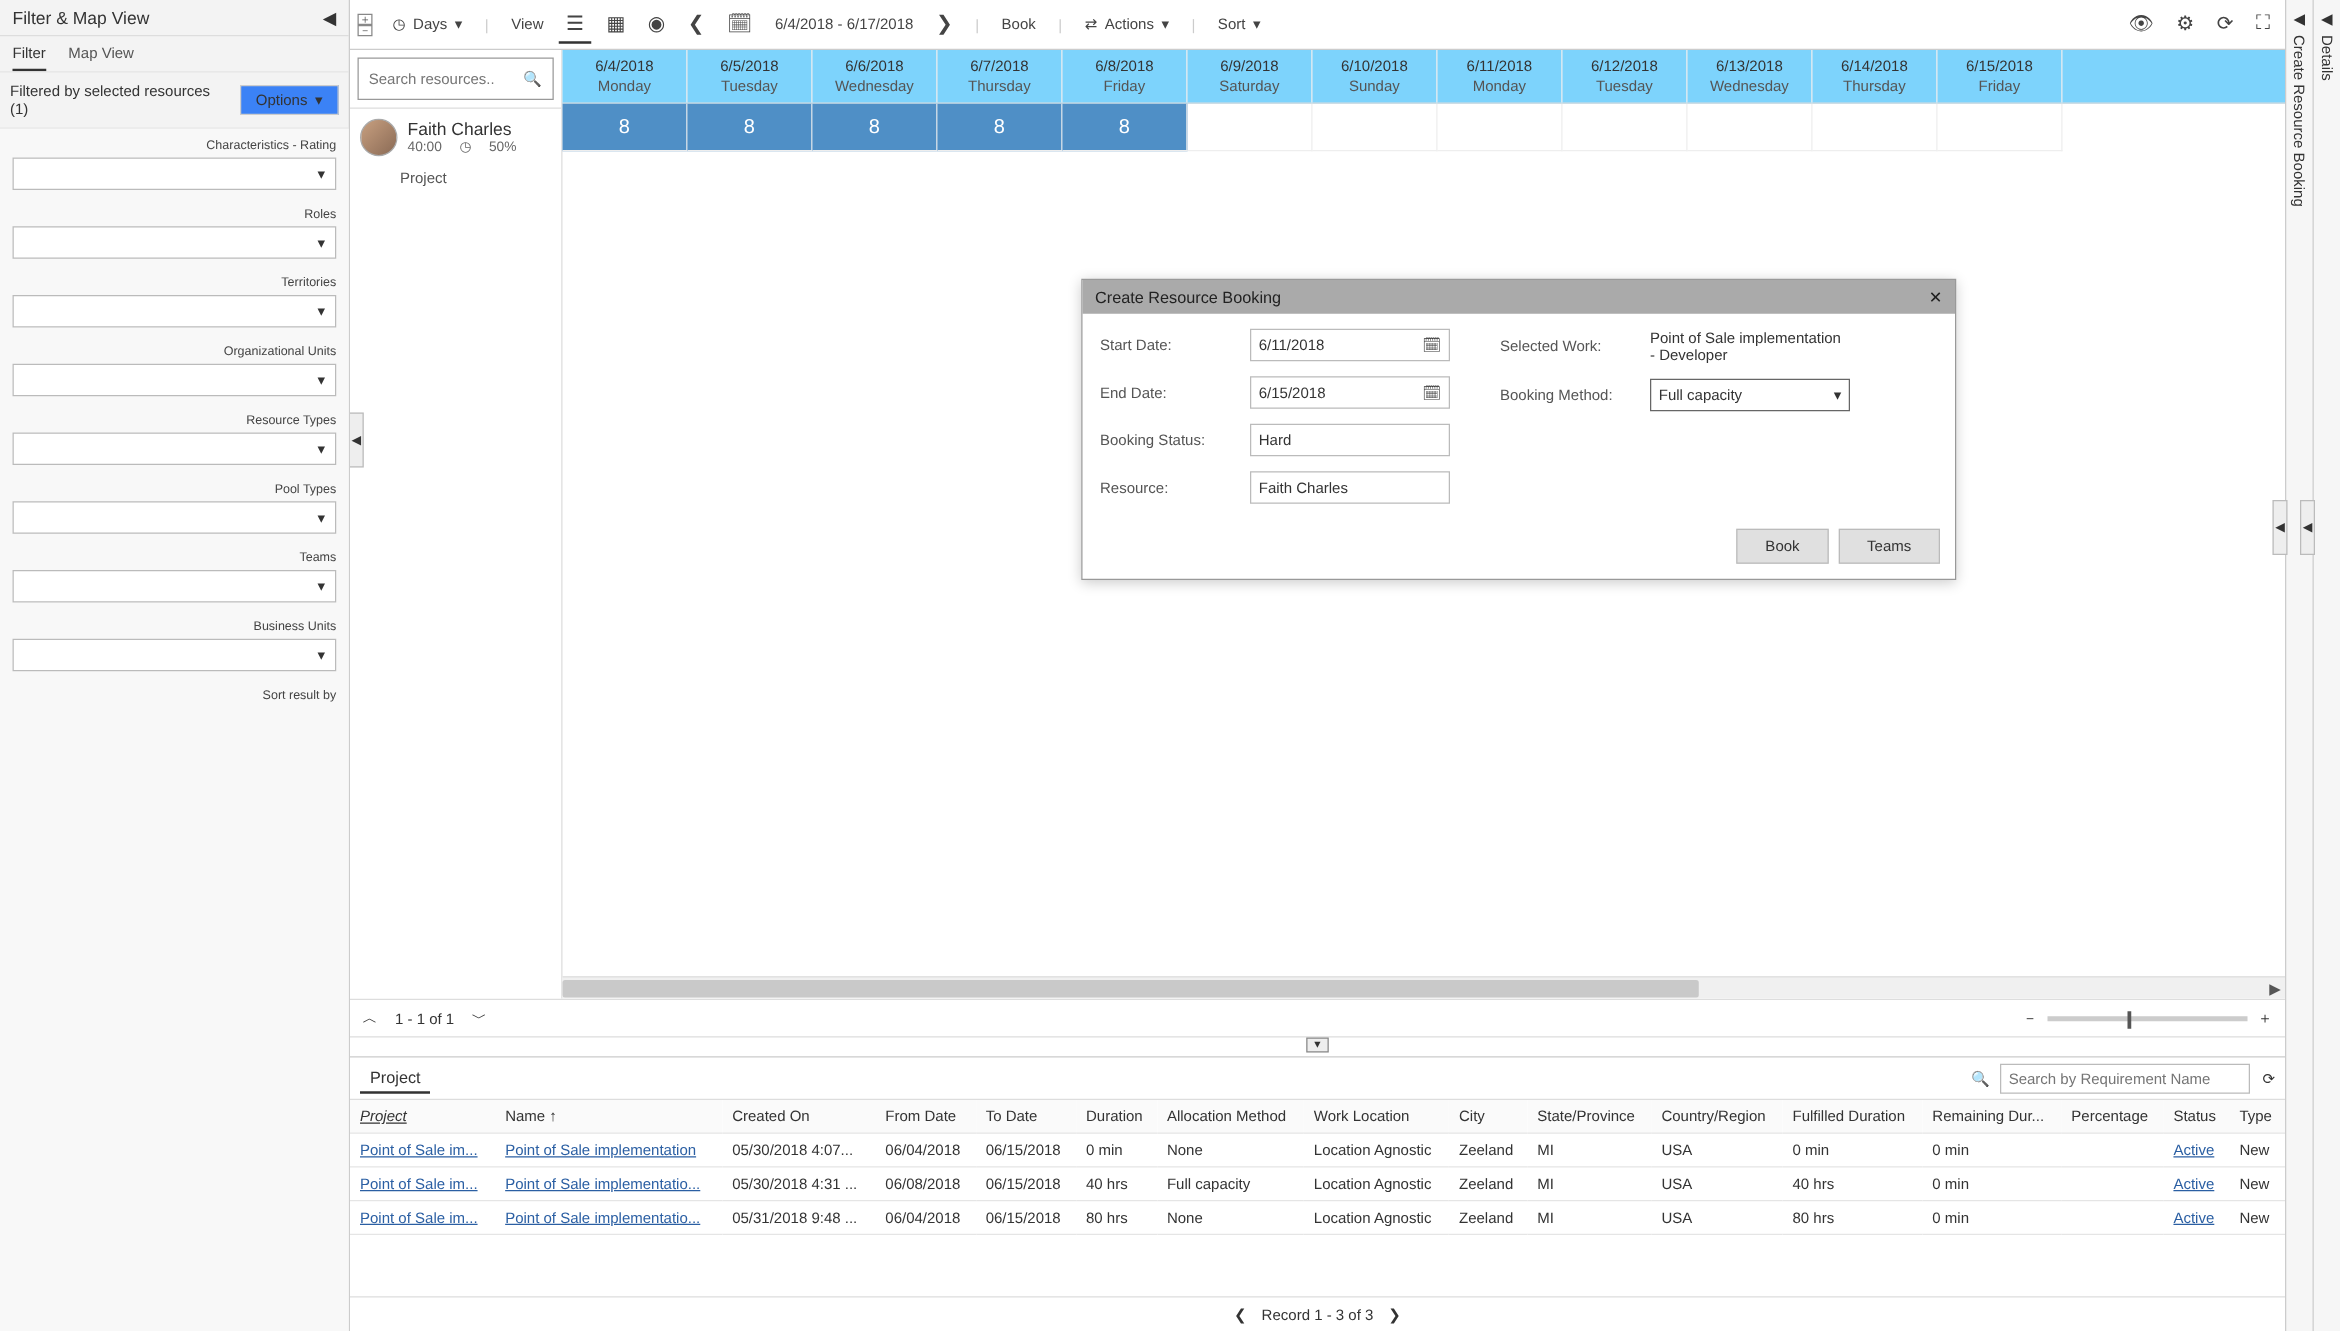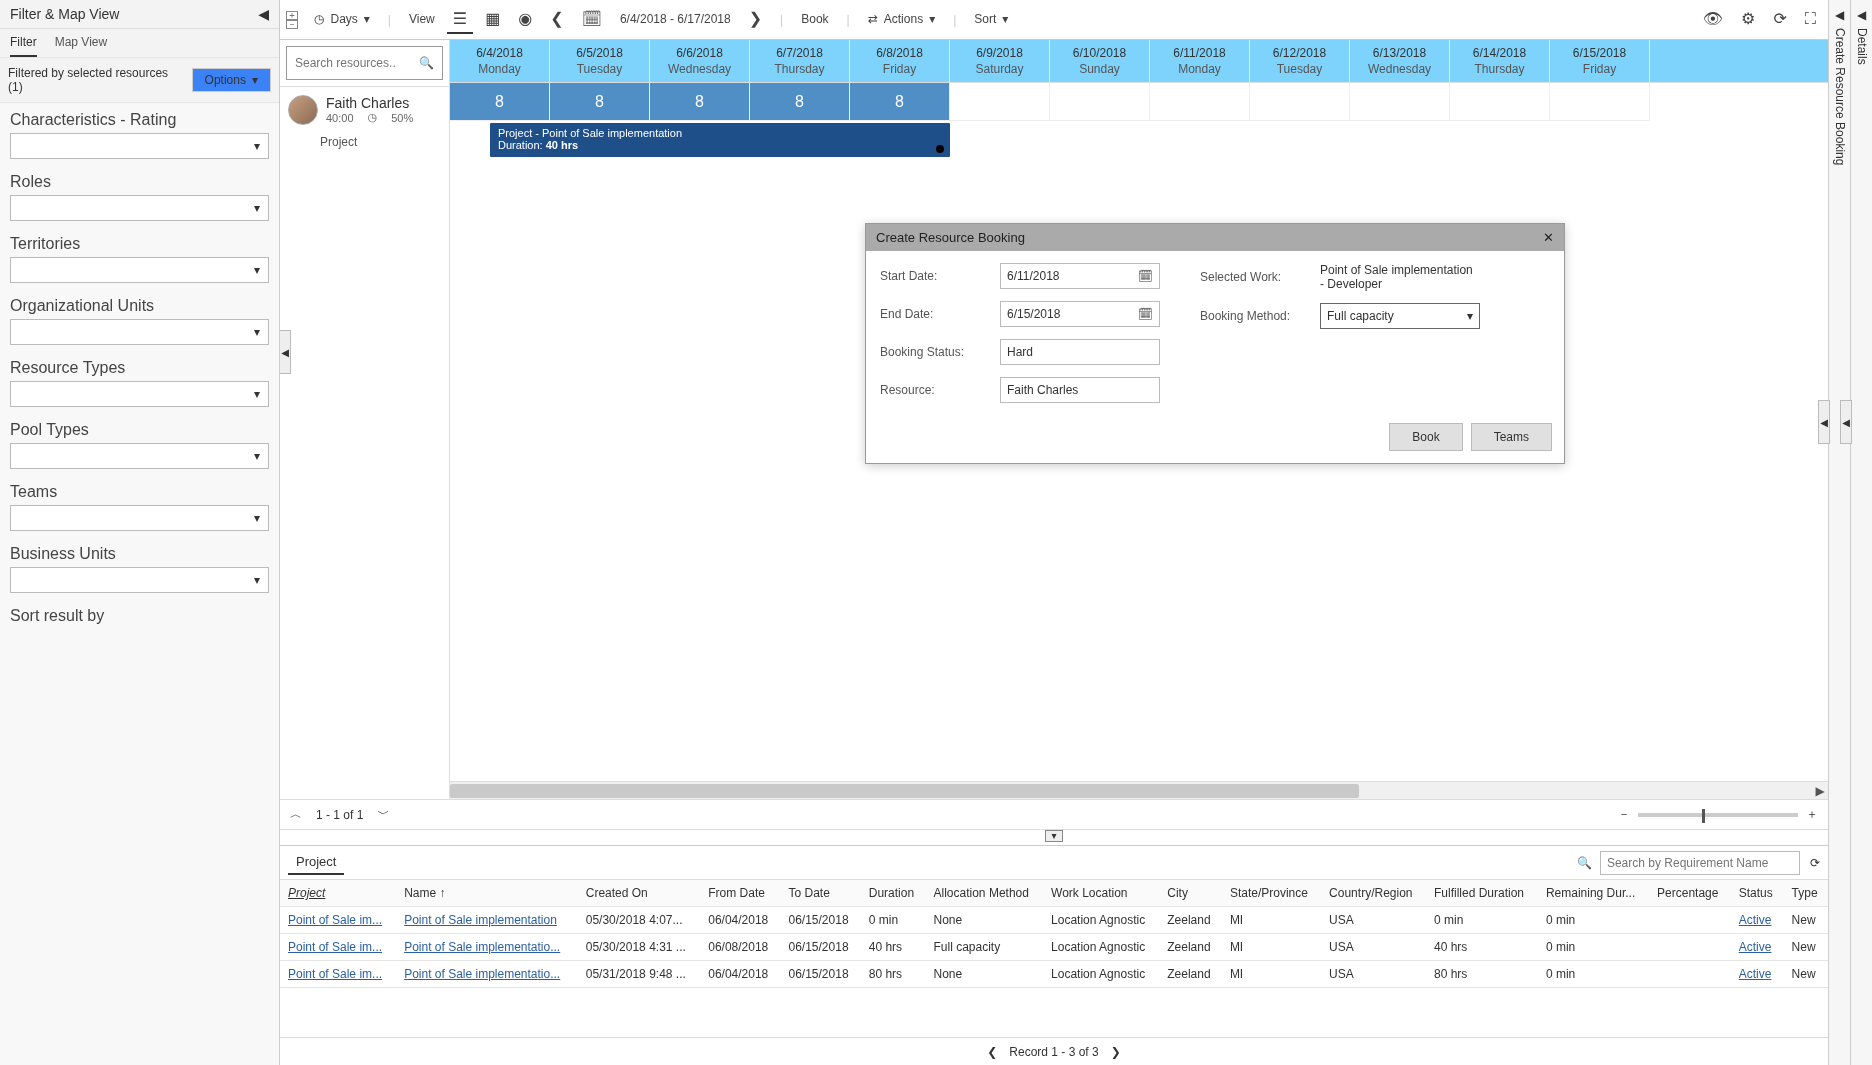--- a/index.html
+++ b/index.html
@@ -11,21 +11,21 @@
   .left-header .title{font-size:14px;}
   .left-header .collapse{font-size:14px; cursor:pointer;}
   .subtabs{display:flex; gap:18px; padding:6px 10px 0 10px; font-size:12px;}
   .subtabs .t{padding-bottom:6px; cursor:pointer;}
   .subtabs .t.active{color:#333; border-bottom:2px solid #333; font-weight:500;}
   .subtabs .t:not(.active){color:#555;}
   .filter-row{display:flex; align-items:center; justify-content:space-between; padding:8px 8px; border-top:1px solid #e5e5e5; border-bottom:1px solid #e5e5e5;gap:15px;}
   .options-btn{background:#3b82f6; padding:4px 12px; border:1px solid #ccc; display:flex; align-items:center; gap:6px; cursor:pointer;}
   .filter-body{flex:1; overflow-y:auto; padding:8px 10px; background:#f8f8f8;}
   .ffield{margin-bottom:14px;}
-  .ffield .lbl{font-size:16px; color:#444; margin-bottom:4px; display:block;}
+  .ffield .lbl{font-size:10px; color:#444; margin-bottom:4px; display:block;text-align:right;}
   .ffield .dd{border:1px solid #bbb; background:#fff; height:26px; display:flex; align-items:center; justify-content:flex-end; padding:0 8px;}
   .search-row{display:flex; justify-content:flex-end; padding:8px 10px; border-top:1px solid #ddd;}
   .search-btn{background:#e0e0e0; border:1px solid #bbb; padding:6px 18px; cursor:pointer;}
   
   .center{flex:1; display:flex; flex-direction:column; position:relative;}
   
   .toolbar{height:40px; border-bottom:1px solid #ccc; display:flex; align-items:center; padding:0 6px; gap:6px; background:#fff;}
   .tb-sep{color:#ccc; margin:0 6px;}
   .tb-btn{padding:4px 6px; display:flex; align-items:center; gap:6px; cursor:pointer; color:#444; border-bottom:2px solid transparent;}
   .tb-btn.icon{font-size:16px;}
@@ -292,27 +292,20 @@
             <div class="cell blue">8</div>
             <div class="cell blue">8</div>
             <div class="cell"></div>
             <div class="cell"></div>
             <div class="cell"></div>
             <div class="cell"></div>
             <div class="cell"></div>
             <div class="cell"></div>
             <div class="cell"></div>
           </div>
-        <div class="task-row">
-          <div class="task-bar">
-            <div>Project - Point of Sale implementation</div>
-            <div><span>Duration: </span><b>40 hrs</b></div>
-            <div class="dot"></div>
-          </div>
-        </div>
         <div style="flex:1"></div>
         <div class="scroll-x">
           <span class="arrow l">◀</span>
           <div class="thumb"></div>
           <span class="arrow r">▶</span>
         </div>
       </div>
     </div>
     <div class="page-bar">
       <span>︿</span>

